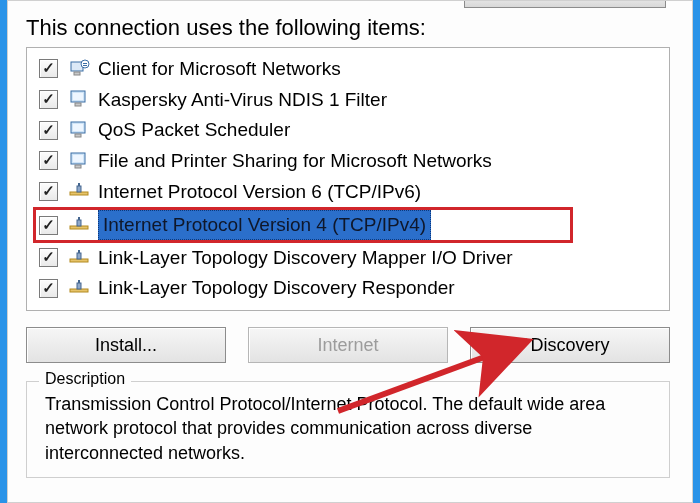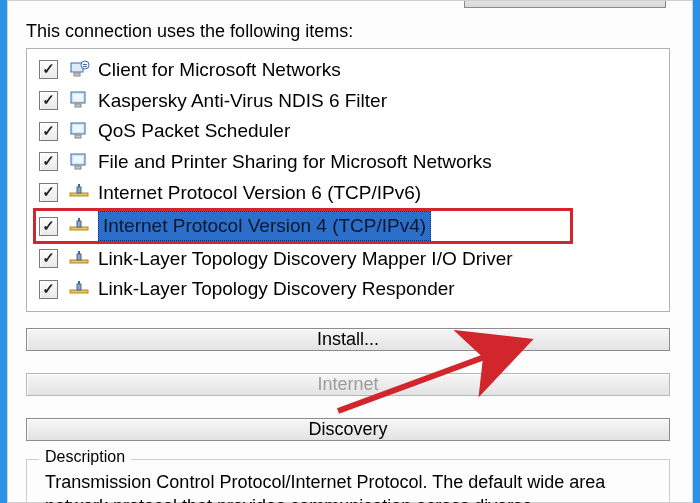--- a/index.html
+++ b/index.html
@@ -25,22 +25,22 @@
   .inner {
     position: relative;
     width: 100%;
     height: 100%;
     box-sizing: border-box;
     padding: 2px 18px 0 18px;
     border: 1px solid #d0d0d0;
     background: #fdfdfd;
   }
   .intro {
-    margin: 18px 0 6px 0;
-    font-size: 18px;
+    margin: 12px 0 6px 0;
+    font-size: 22px;
   }
   .list-box {
     border: 1px solid #b0b0b0;
     background: #fff;
     padding: 6px 6px 6px 6px;
     margin-right: 4px;
   }
   .item {
     display: flex;
     align-items: center;
@@ -88,21 +88,20 @@
     background: #2b6fcb;
     color: #0f172a;
     padding: 1px 4px;
     border: 1px dotted #0a387f;
   }
   .button-row {
     display: flex;
     gap: 22px;
     margin-top: 16px;
     padding: 0 4px 0 0;
-    flex-direction: column;
   }
   .btn {
     flex: 1;
     height: 34px;
     border: 1px solid #8c8c8c;
     background: linear-gradient(#f6f6f6,#e3e3e3);
     font-size: 18px;
     display: flex;
     align-items: center;
     justify-content: center;
@@ -174,21 +173,21 @@
         </div>
         <div class="item">
           <span class="cb"></span>
           <span class="icon icon-filter">
             <svg width="22" height="22" viewBox="0 0 22 22">
               <rect x="3" y="3" width="14" height="11" fill="#cfe4f7" stroke="#3b6ea5"></rect>
               <rect x="5" y="5" width="10" height="7" fill="#eef6ff"></rect>
               <rect x="7" y="15" width="6" height="3" fill="#c8c8c8" stroke="#888"></rect>
             </svg>
           </span>
-          <span class="label">Kaspersky Anti-Virus NDIS 6 Filter</span>
+          <span class="label">Kaspersky Anti-Virus NDIS 1 Filter</span>
         </div>
         <div class="item">
           <span class="cb"></span>
           <span class="icon icon-sched">
             <svg width="22" height="22" viewBox="0 0 22 22">
               <rect x="3" y="3" width="14" height="11" fill="#cfe4f7" stroke="#3b6ea5"></rect>
               <rect x="5" y="5" width="10" height="7" fill="#eef6ff"></rect>
               <rect x="7" y="15" width="6" height="3" fill="#c8c8c8" stroke="#888"></rect>
             </svg>
           </span>

